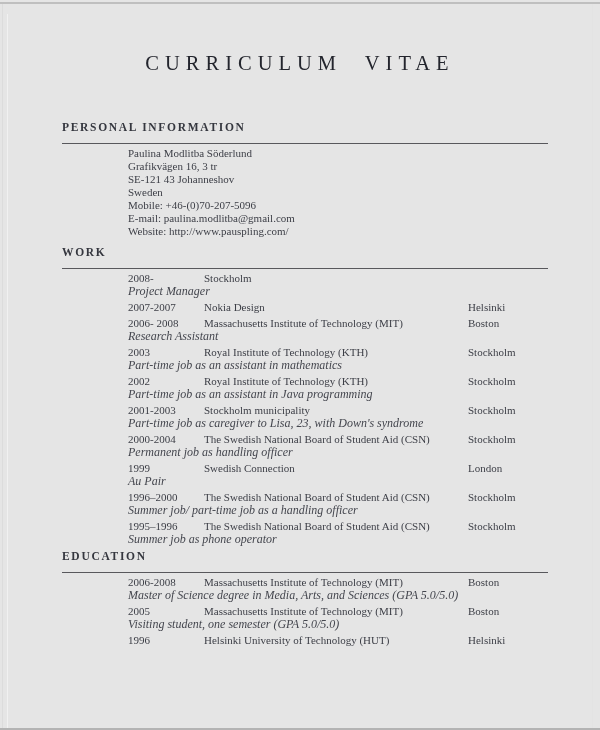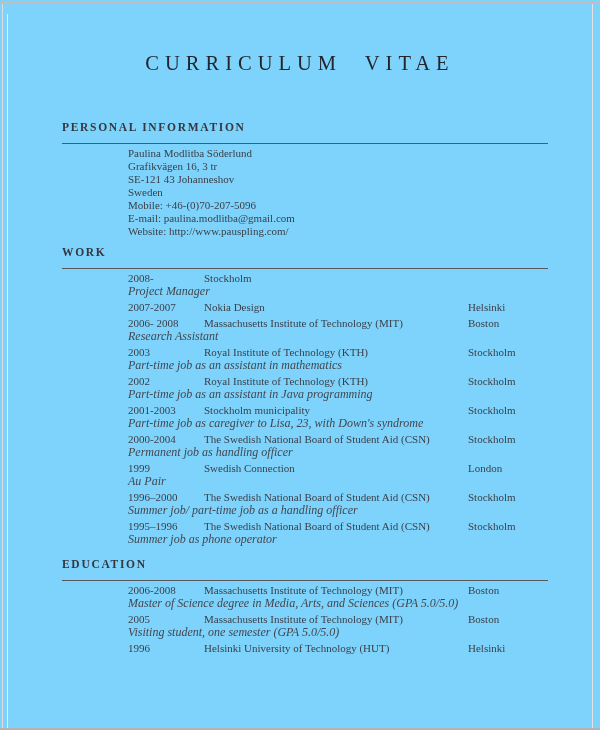--- a/index.html
+++ b/index.html
@@ -6,21 +6,21 @@
   html, body { background: #ffffff; }
   body {
     width: 600px; height: 730px;
     font-family: "Liberation Serif", "DejaVu Serif", serif;
     color: #3c3e46;
     position: relative;
     overflow: hidden;
   }
   .page {
     position: absolute; inset: 0;
-    background: #7dd3fc;
+    background: #e5e5e5;
     padding-top: 51px;
   }
   
   .edge-top    { position: absolute; top: 2px; left: 0; right: 0; height: 2px; background: #bfbfbf; }
   .edge-bottom { position: absolute; bottom: 0; left: 0; right: 0; height: 2px; background: #b3b3b3; }
   .edge-left-1 { position: absolute; top: 4px; bottom: 2px; left: 2px; width: 1px; background: #dcdcdc; }
   .edge-left-2 { position: absolute; top: 14px; bottom: 2px; left: 7px; width: 1px; background: #f1f1f1; }
   .edge-right  { position: absolute; top: 4px; bottom: 2px; left: 592px; width: 1px; background: #e3e3e3; }
 
   .title {
@@ -30,21 +30,21 @@
     letter-spacing: 6px;
     word-spacing: 12px;
     color: #23252d;
     font-weight: 500;
   }
 
   .content { margin-left: 62px; width: 486px; }
 
   .section-personal { margin-top: 46px; }
   .section-work    { margin-top: 8px;  }
-  .section-education { margin-top: 12px; }
+  .section-education { margin-top: 4px; }
 
   .sec-head {
     font-size: 11.5px;
     line-height: 12px;
     font-weight: bold;
     letter-spacing: 1.7px;
     color: #35373f;
     padding-bottom: 10px;
     border-bottom: 1px solid #58585c;
   }

